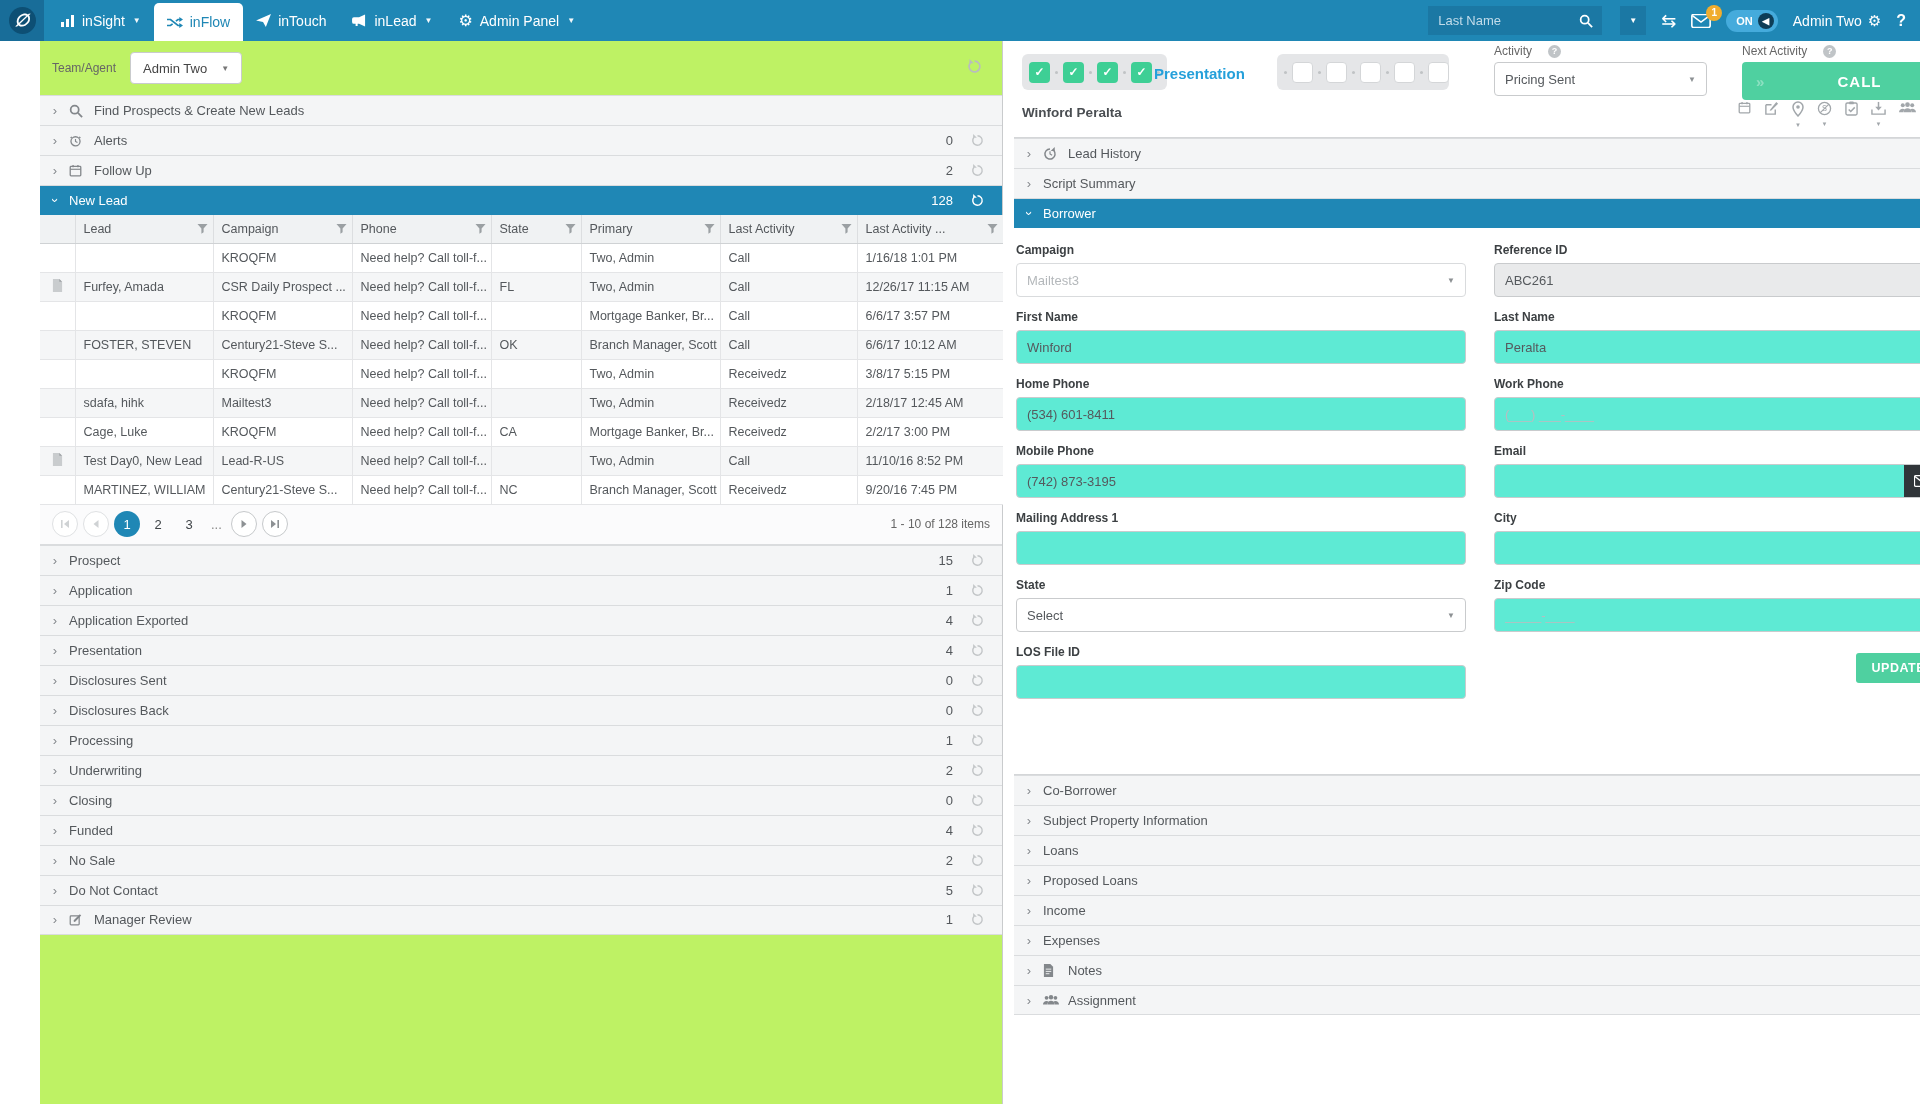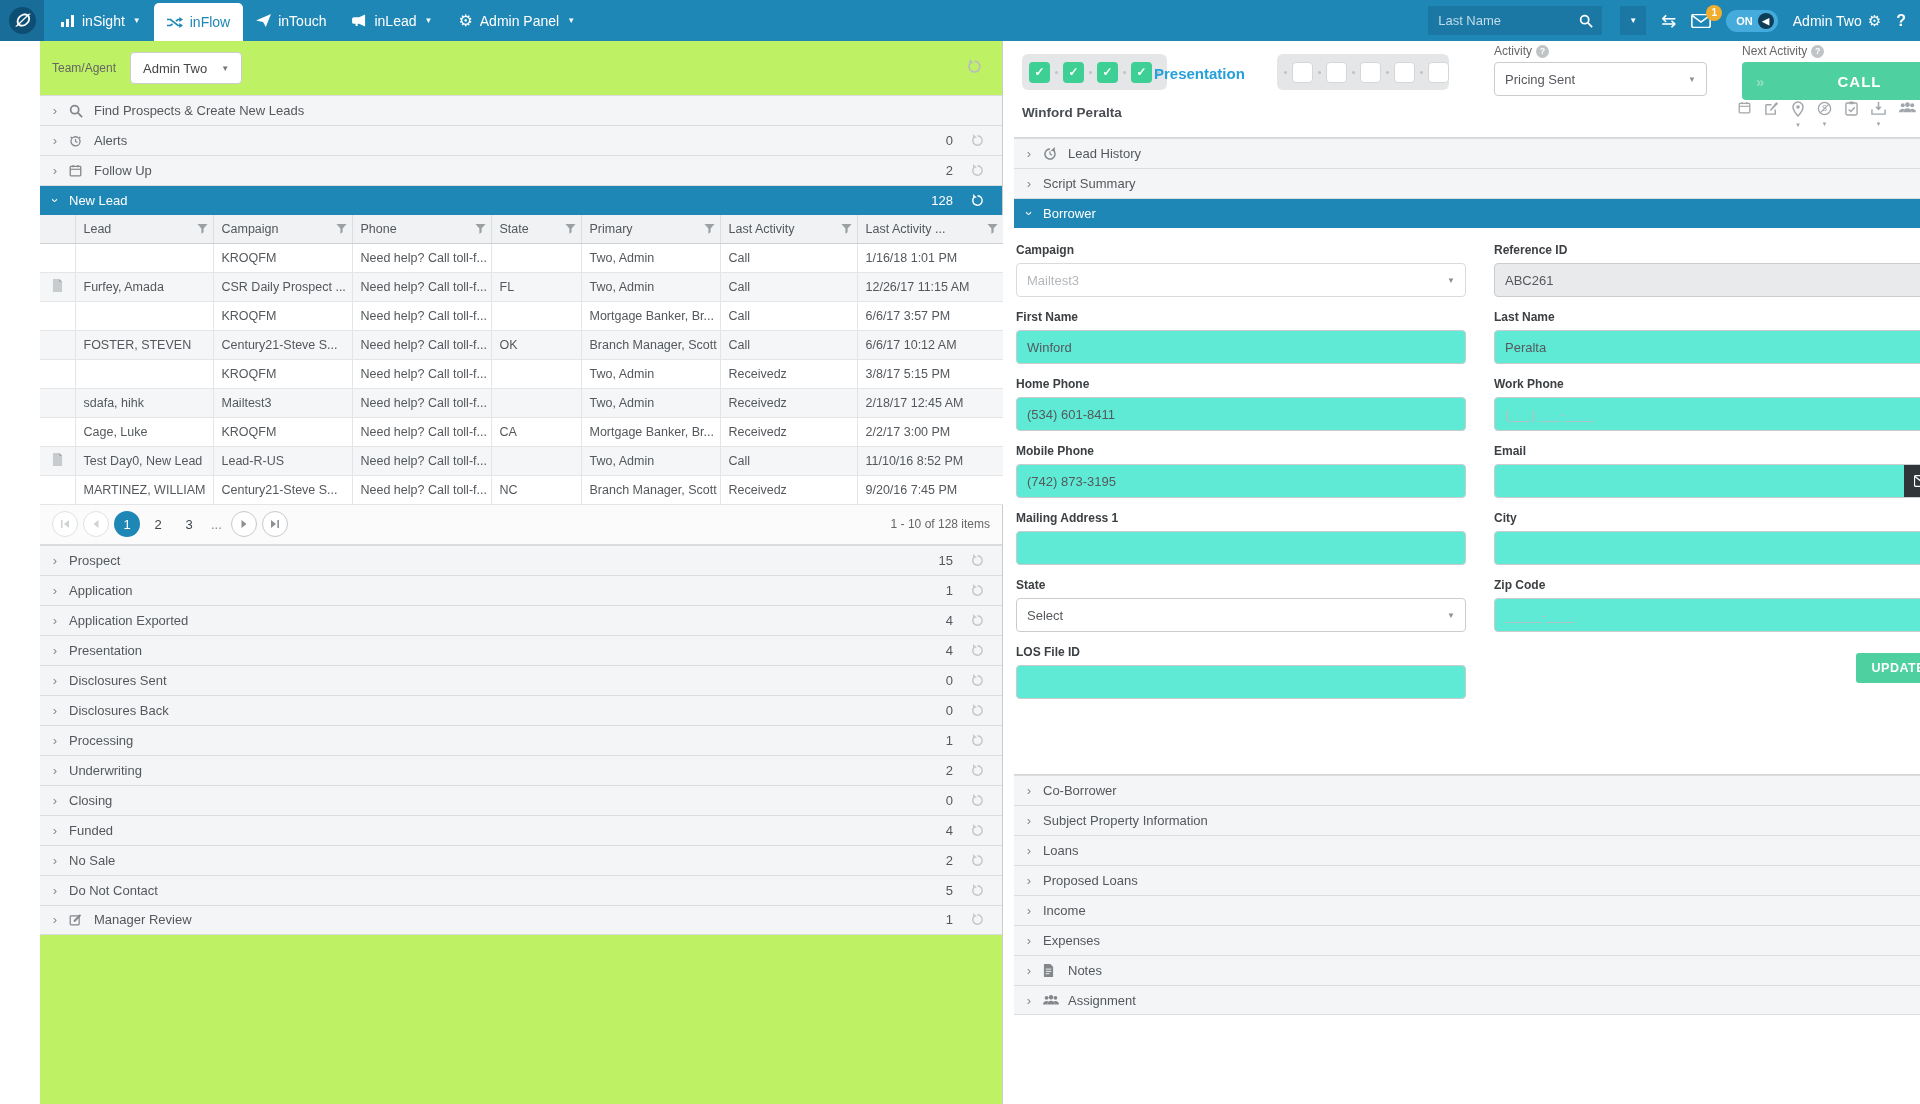--- a/index.html
+++ b/index.html
@@ -73,21 +73,21 @@
 
   
   .rp-top { height:97px; position:relative; border-bottom:1px solid #d4d6d8; background:#fff; }
   .steps-box { position:absolute; left:8px; top:13px; background:#e5e6e8; border-radius:6px; height:36px; display:flex; align-items:center; padding:0 7px; gap:5px; }
   .steps-box.empty { left:263px; width:172px; overflow:hidden; flex-wrap:nowrap; }
   .step { width:21px; height:21px; border-radius:4px; flex:none; }
   .step.done { background:#3ecf95; color:#fff; display:flex; align-items:center; justify-content:center; font-size:12px; font-weight:bold; }
   .step.empty { background:#fff; border:1px solid #d4d6d8; }
   .dot { width:3px; height:3px; border-radius:50%; background:#c0c3c5; flex:none; }
   .stage-label { position:absolute; left:140px; top:24px; font-size:15px; font-weight:bold; color:#25a0da; }
-  .fld-label-sm { font-size:12px; color:#666; display:flex; align-items:center; gap:4px;text-align:right; }
+  .fld-label-sm { font-size:12px; color:#666; display:flex; align-items:center; gap:16px;text-align:right; }
   .q-icon { width:13px; height:13px; border-radius:50%; background:#c0c4c7; color:#fff; font-size:9px; font-weight:bold; display:inline-flex; align-items:center; justify-content:center; }
   .activity-group { position:absolute; left:480px; top:3px; width:213px; }
   .select { height:34px; border:1px solid #c9cbcd; border-radius:4px; background:#fff; display:flex; align-items:center; padding:7px 10px; color:#55595d; cursor:pointer; }
   .activity-group .select { margin-top:4px; }
   .sel-caret { margin-left:auto; color:#8d9194; font-size:8px; }
   .select.disabled { color:#b4b8bb; border-color:#d9dbdd; cursor:default; }
   .next-group { position:absolute; left:728px; top:3px; width:235px; }
   .call-btn { height:38px; width:100%; background:#4fd0a0; border-radius:4px; border:none; color:#fff; font-weight:bold; font-size:15px; letter-spacing:1px; display:flex; align-items:center; justify-content:center; position:relative; margin-top:4px; cursor:pointer; font-family:inherit; }
   .call-ghost { position:absolute; left:14px; opacity:.35; font-size:15px; }
   .call-refresh { position:absolute; right:10px; display:flex; }

